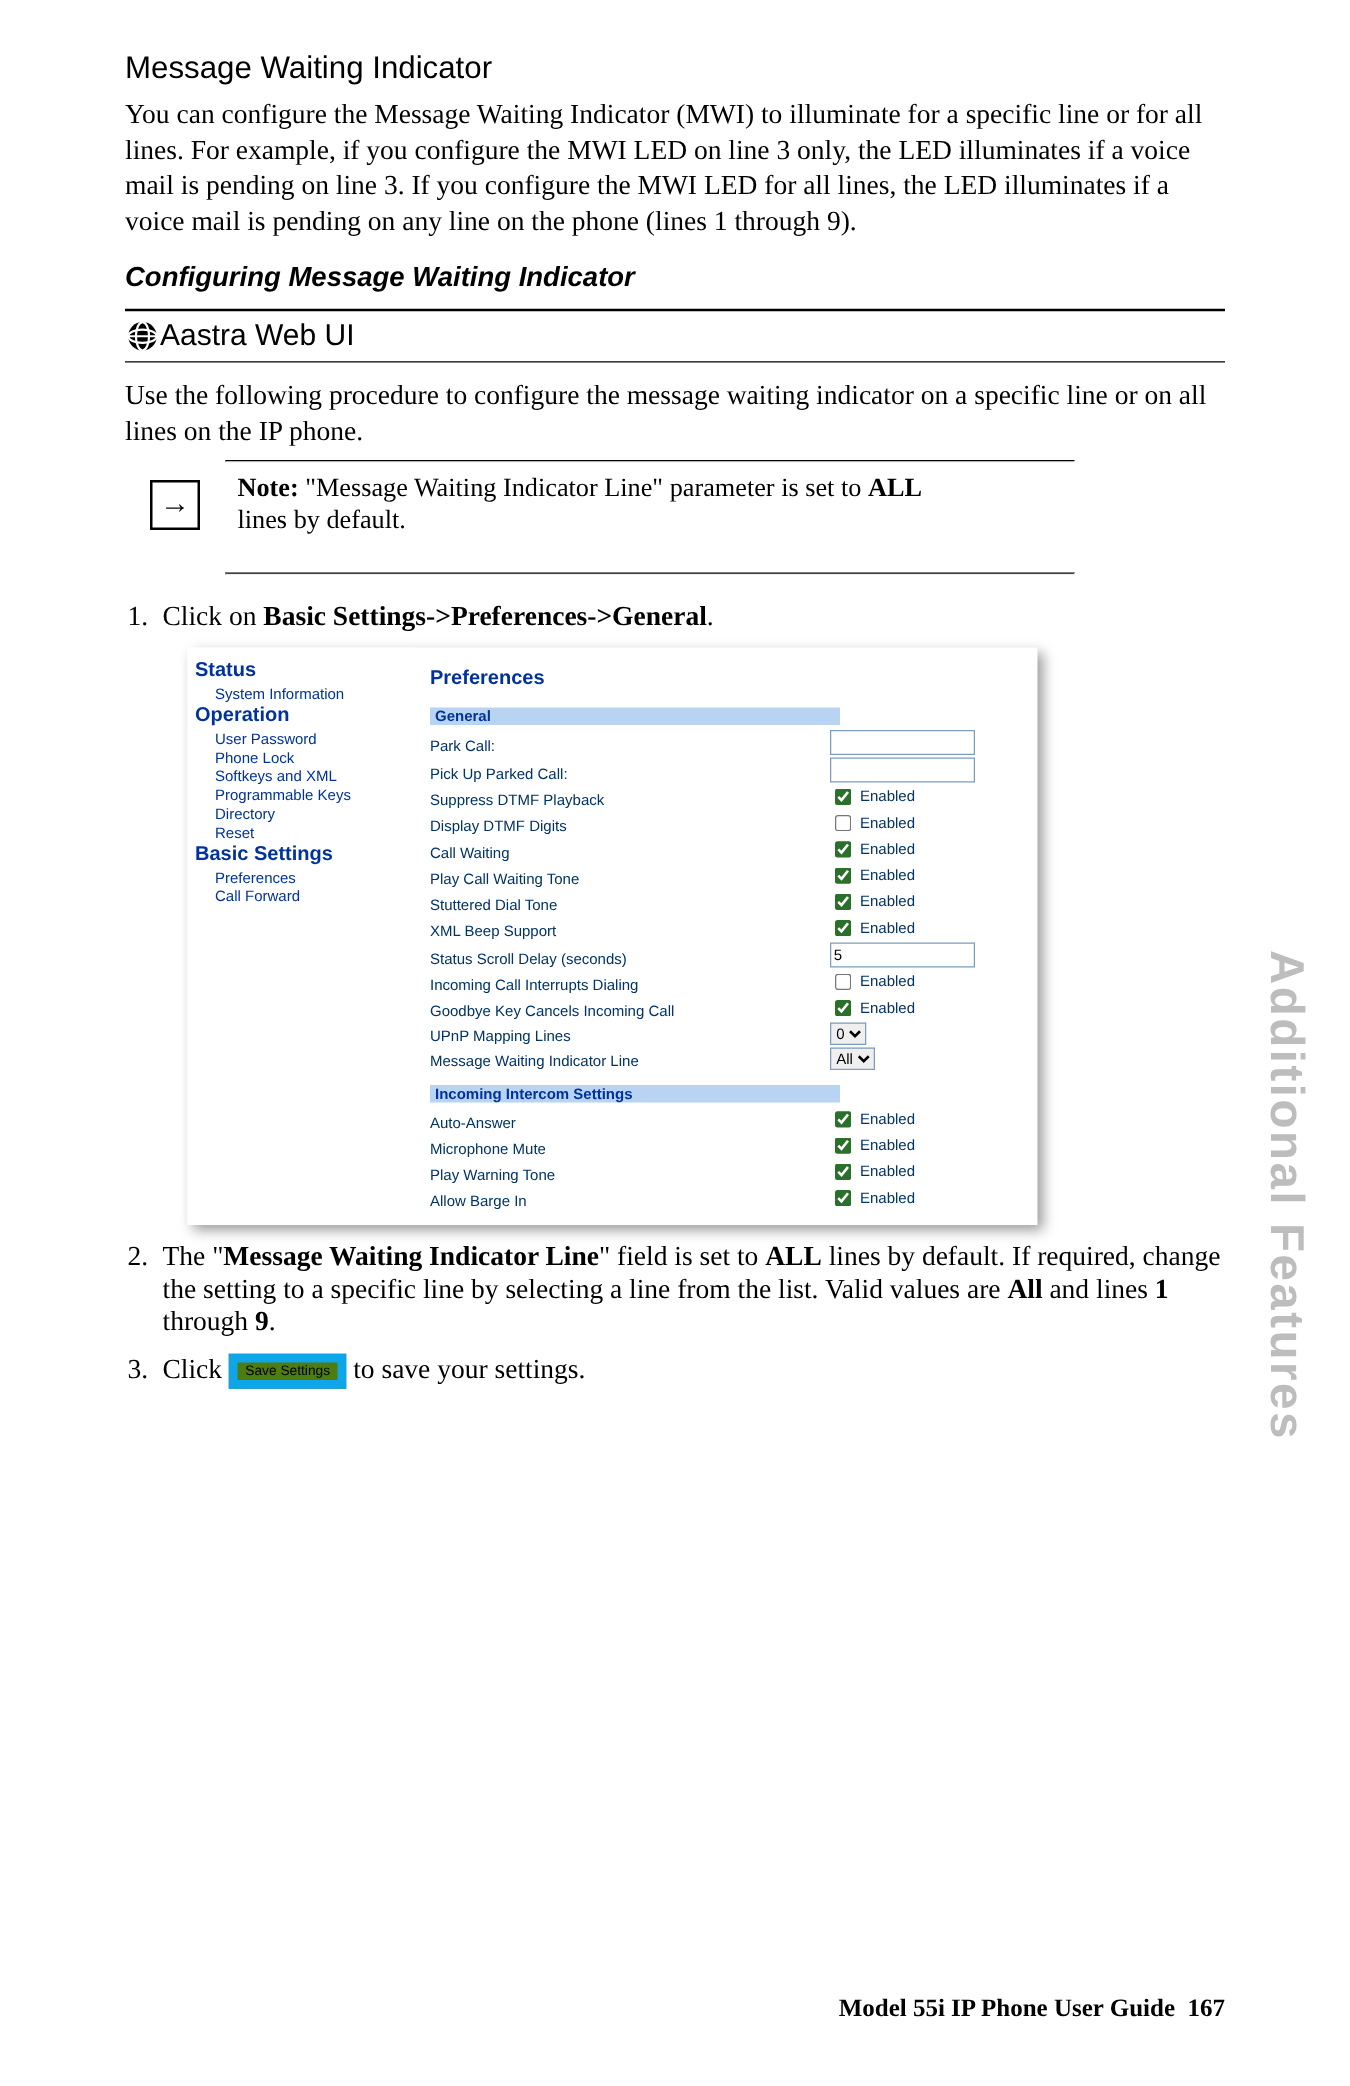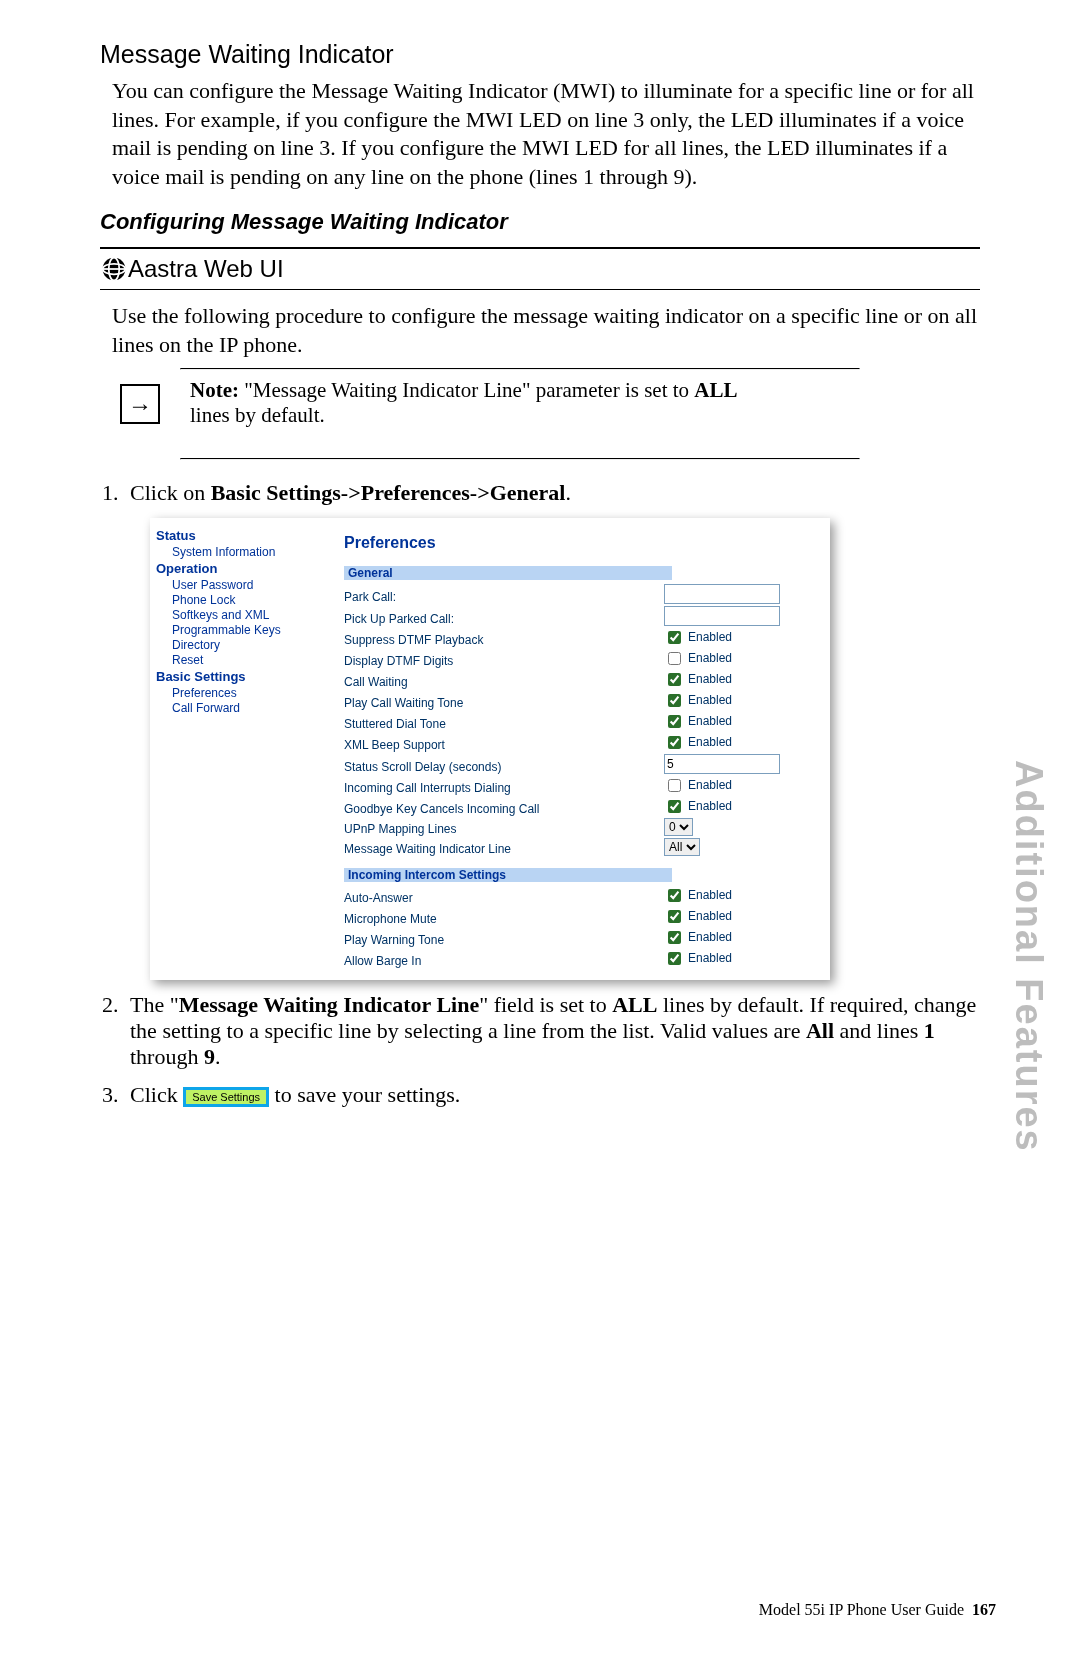--- a/index.html
+++ b/index.html
@@ -17,21 +17,21 @@
     position: relative;
   }
   h3.section-title {
     font-family: Arial, Helvetica, sans-serif;
     font-weight: normal;
     font-size: 25px;
     margin: 0 0 8px 0;
   }
   p.body {
     font-size: 22px;
-    margin: 0 0 6px 12px;
+    margin: 0 0 6px 0;
     line-height: 1.3;
   }
   h4.subheading {
     font-family: Arial, Helvetica, sans-serif;
     font-style: italic;
     font-weight: bold;
     font-size: 22px;
     margin: 18px 0 8px 0;
   }
   .thick-rule {
@@ -102,21 +102,21 @@
     background: #fff;
   }
   .ui-sidebar {
     width: 170px;
     padding: 8px 6px;
     background:#fff;
   }
   .ui-sidebar .cat {
     color: #003399;
     font-weight: bold;
-    font-size: 13px;
+    font-size: 16px;
     margin: 2px 0;
   }
   .ui-sidebar .item {
     color: #003399;
     font-size: 12px;
     margin: 1px 0 1px 16px;
     display:block;
   }
   .ui-main {
     flex: 1;
@@ -173,27 +173,28 @@
     writing-mode: vertical-rl;
     font-family: Arial, Helvetica, sans-serif;
     font-size: 38px;
     font-weight: bold;
     color: #bdbdbd;
     letter-spacing: 2px;
   }
   .footer {
     position: absolute;
     bottom: 50px;
-    right: 84px;
-    font-size: 16px;
+    right: 100px;
+    font-size: 20px;
+    font-weight: bold;
   }
   .save-btn-inline {
     display: inline-block;
-    border: 3px solid #0ea5e9;
-    background: #bef264;
+    border: 7px solid #0ea5e9;
+    background: #4d7c0f;
     font-family: Tahoma, Arial, sans-serif;
     font-size: 11px;
     padding: 1px 6px;
     vertical-align: middle;
   }
 </style>
 </head>
 <body>
 
 <div class="page">

